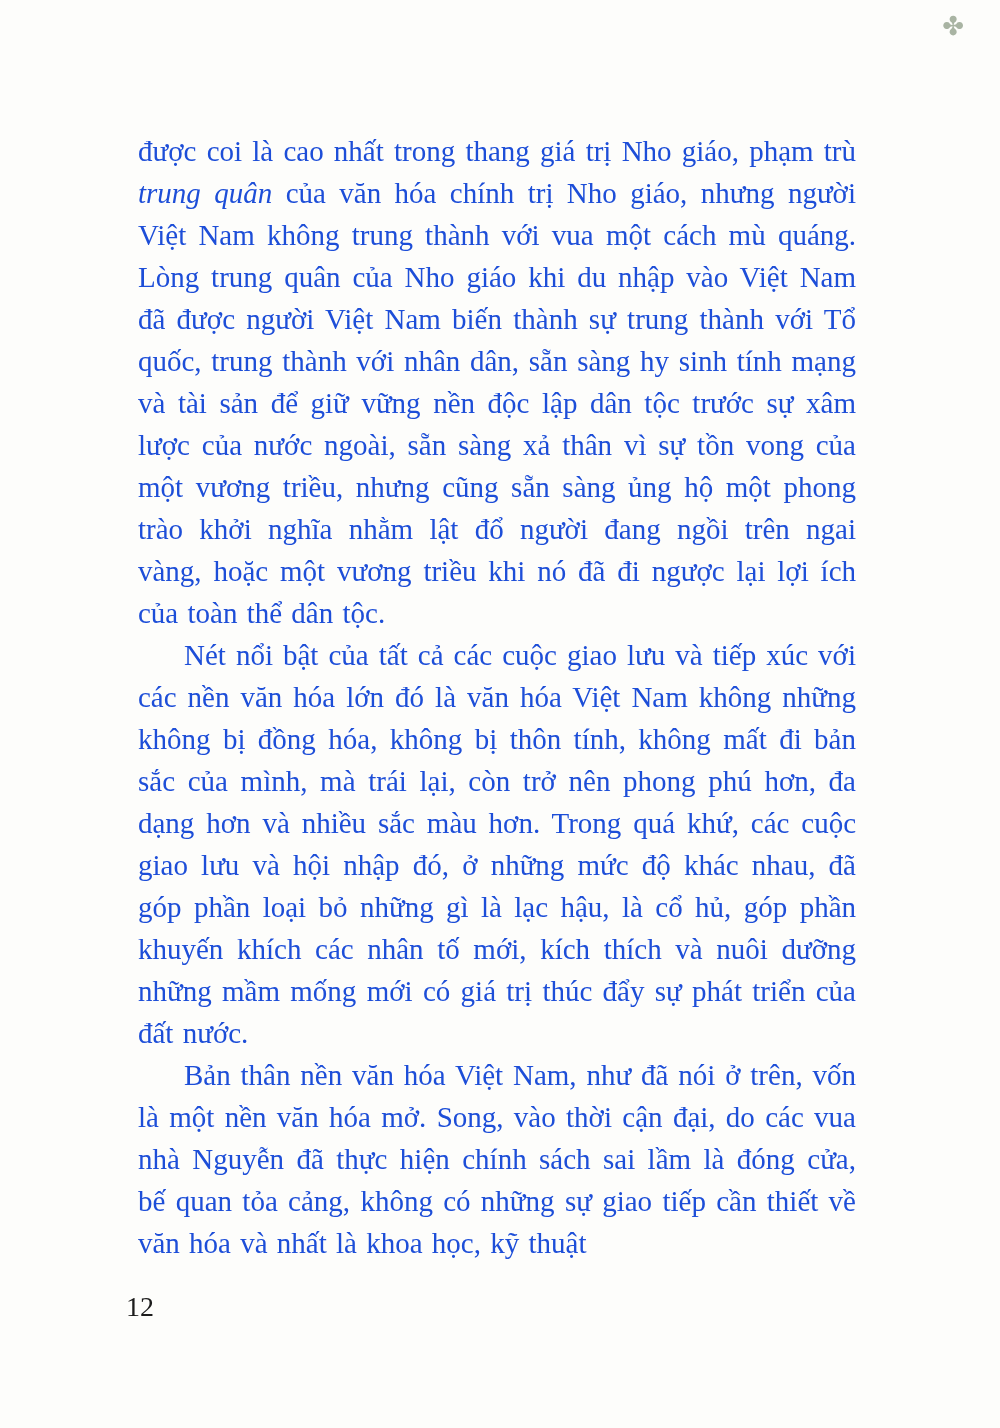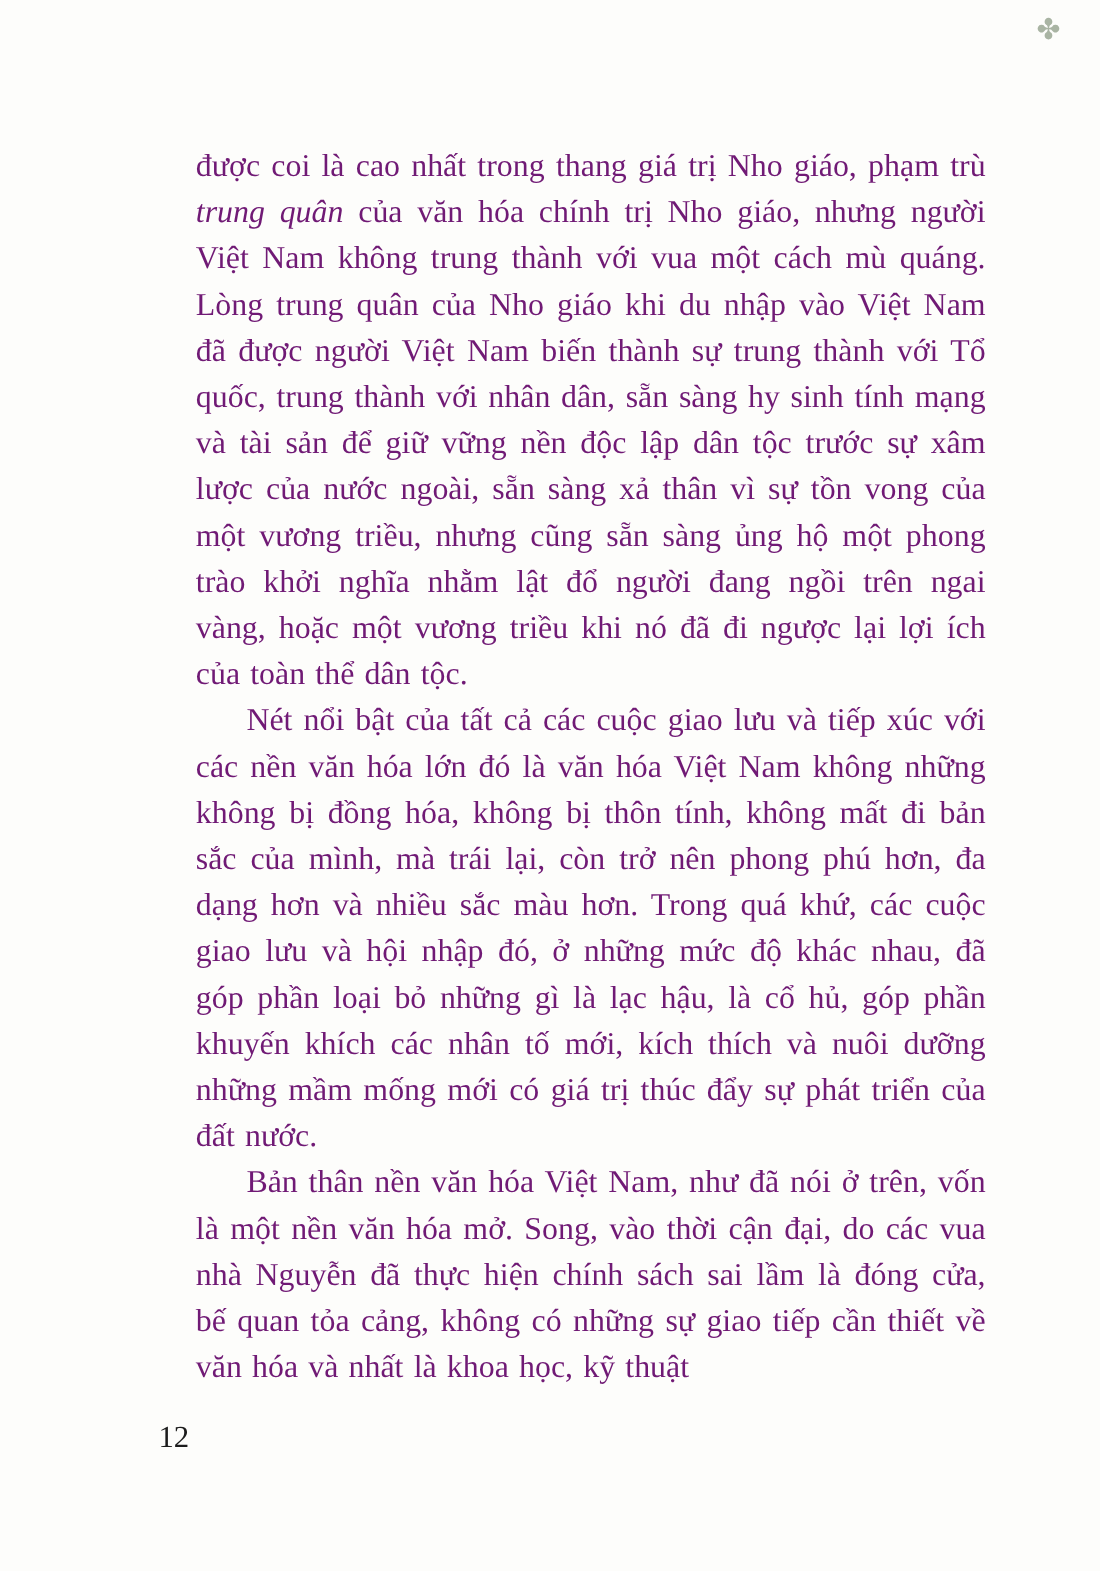--- a/index.html
+++ b/index.html
@@ -27,39 +27,38 @@
     color: #a9b4a3;
     user-select: none;
   }
   .text-block {
     position: absolute;
     left: 138px;
     top: 130px;
     width: 718px;
     font-size: 29px;
     line-height: 42px;
-    color: #701a75;
+    color: #1d4ed8;
     text-align: justify;
     text-justify: inter-word;
-    margin-left: 40px;
   }
   .para {
     margin: 0;
     padding: 0;
     word-spacing: 2px;
   }
   .para.indent {
     text-indent: 46px;
   }
   .italic {
     font-style: italic;
   }
   .page-number {
     position: absolute;
-    left: 144px;
+    left: 126px;
     top: 1291px;
     font-size: 28px;
     color: #1c1c1c;
   }
 </style>
 </head>
 <body>
 
 <div class="page">
   <div class="ornament">✤</div>

